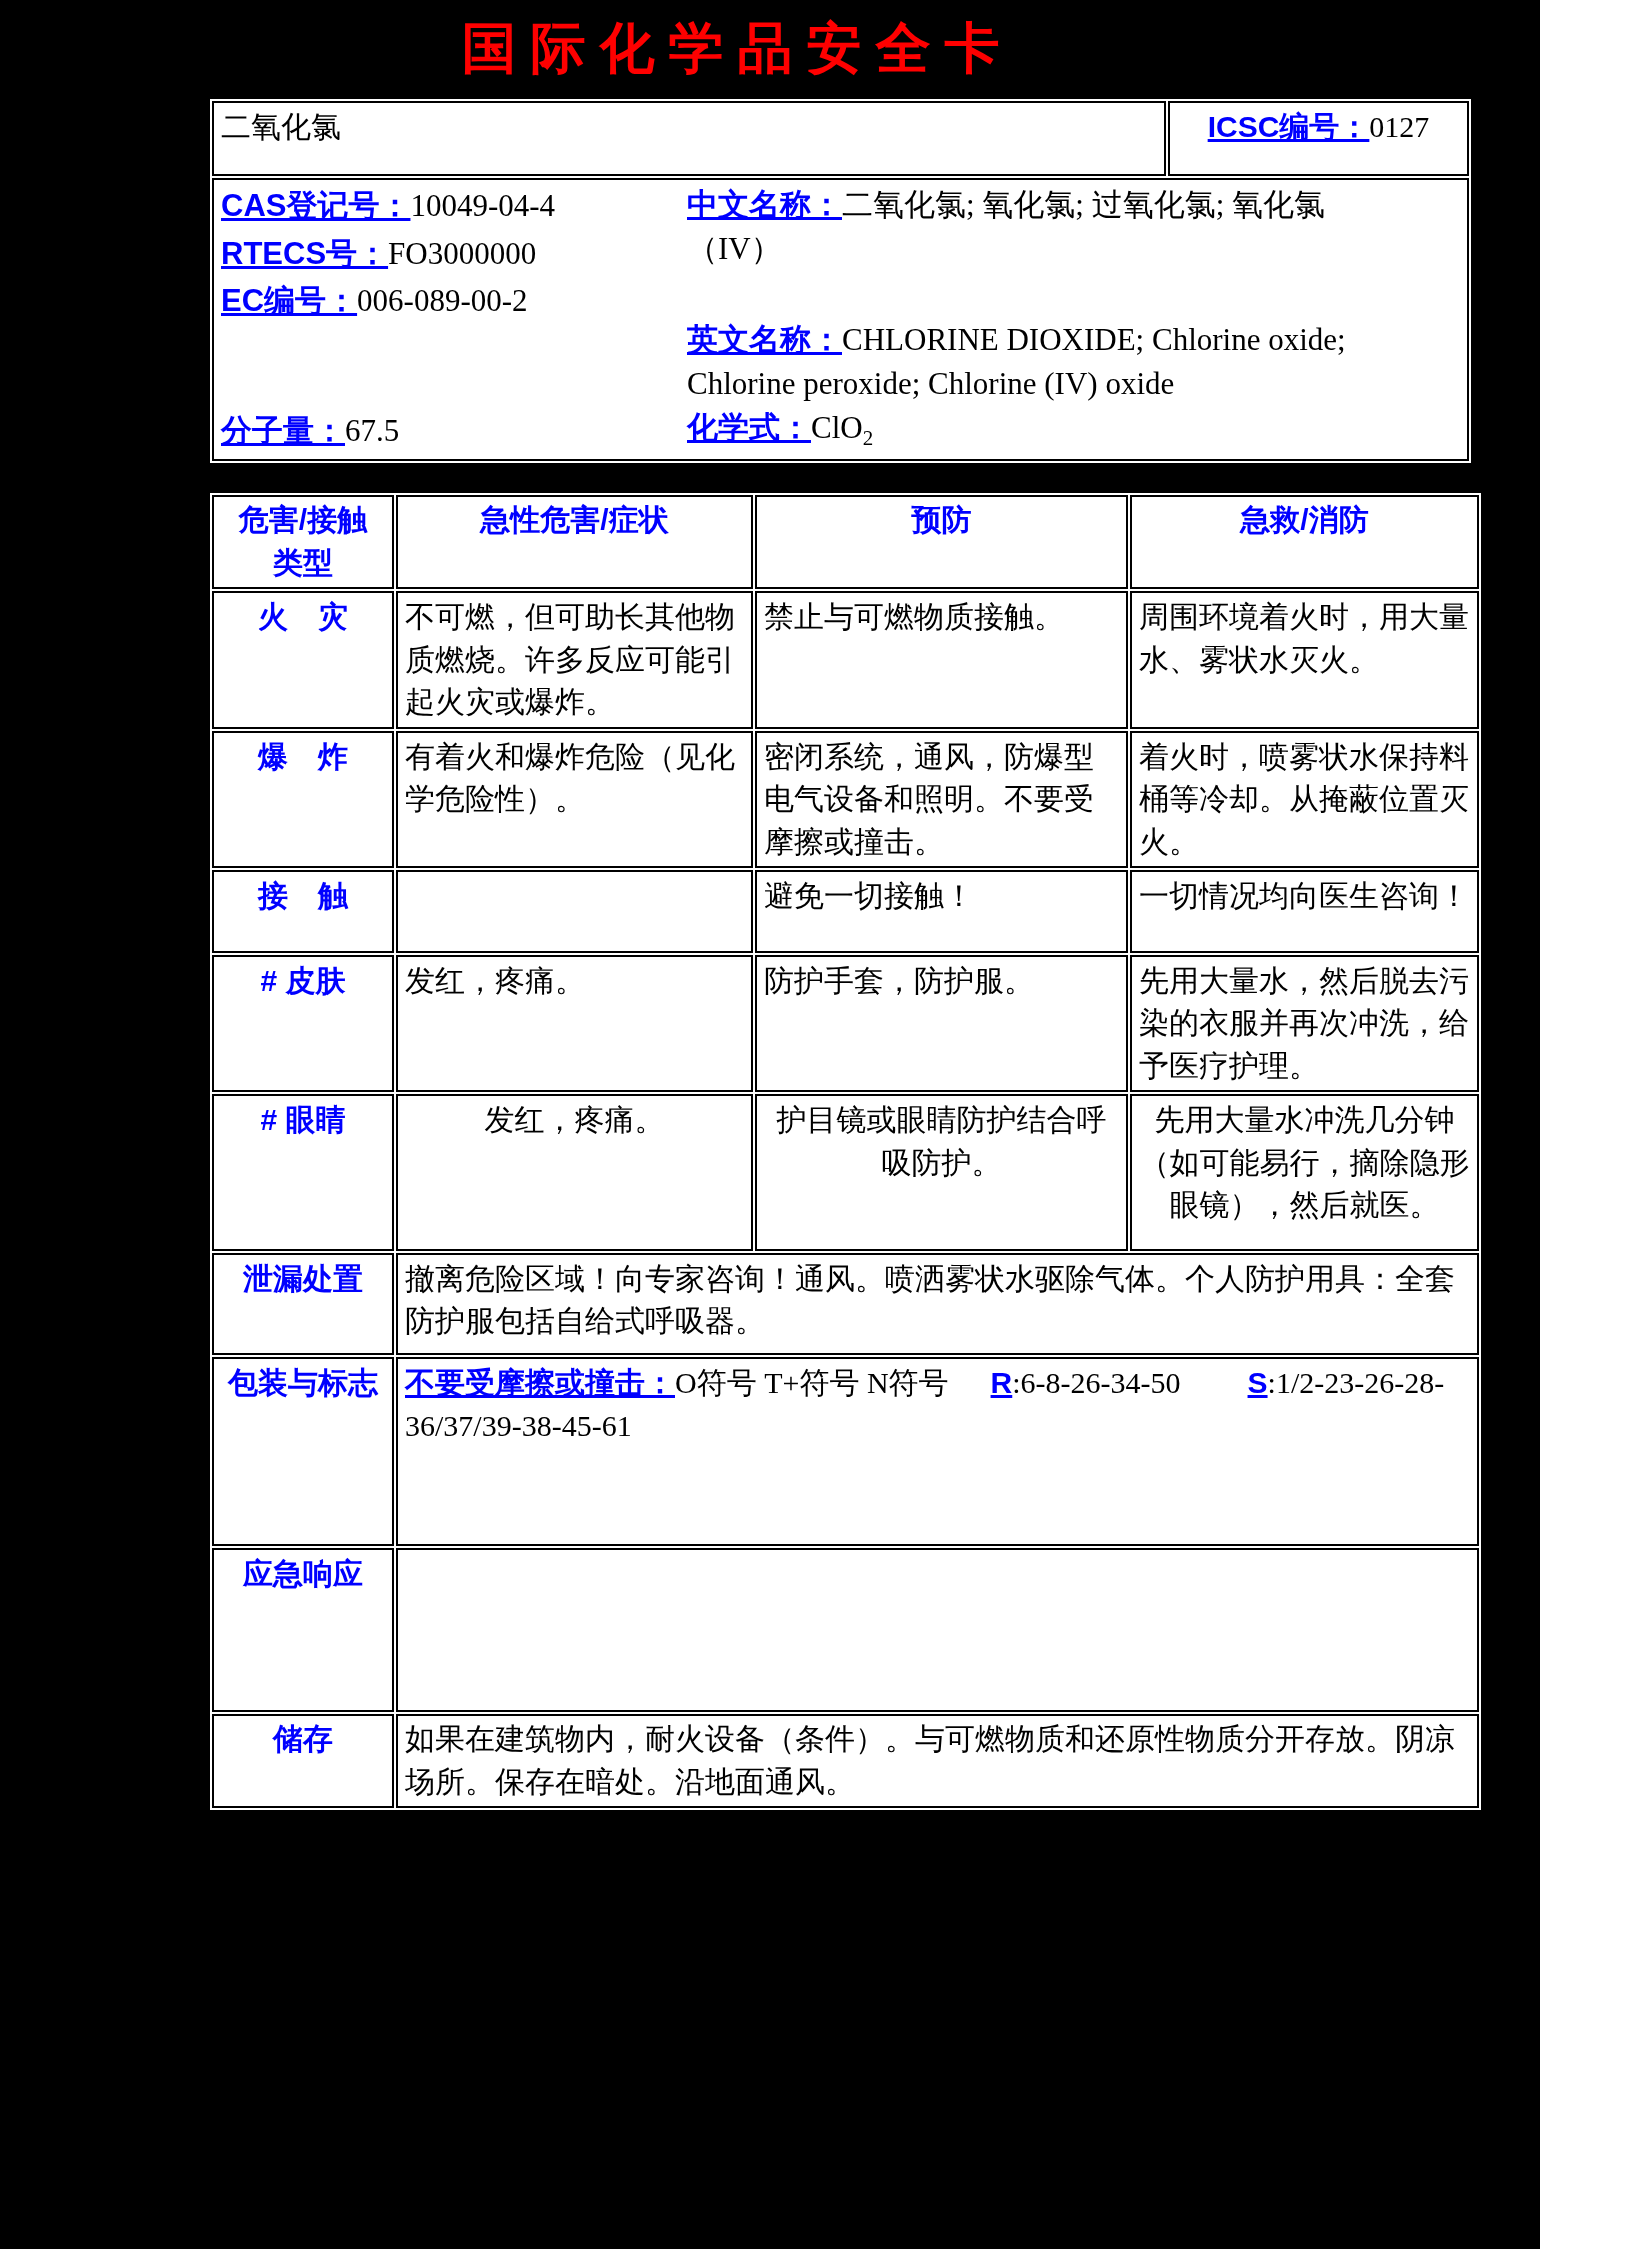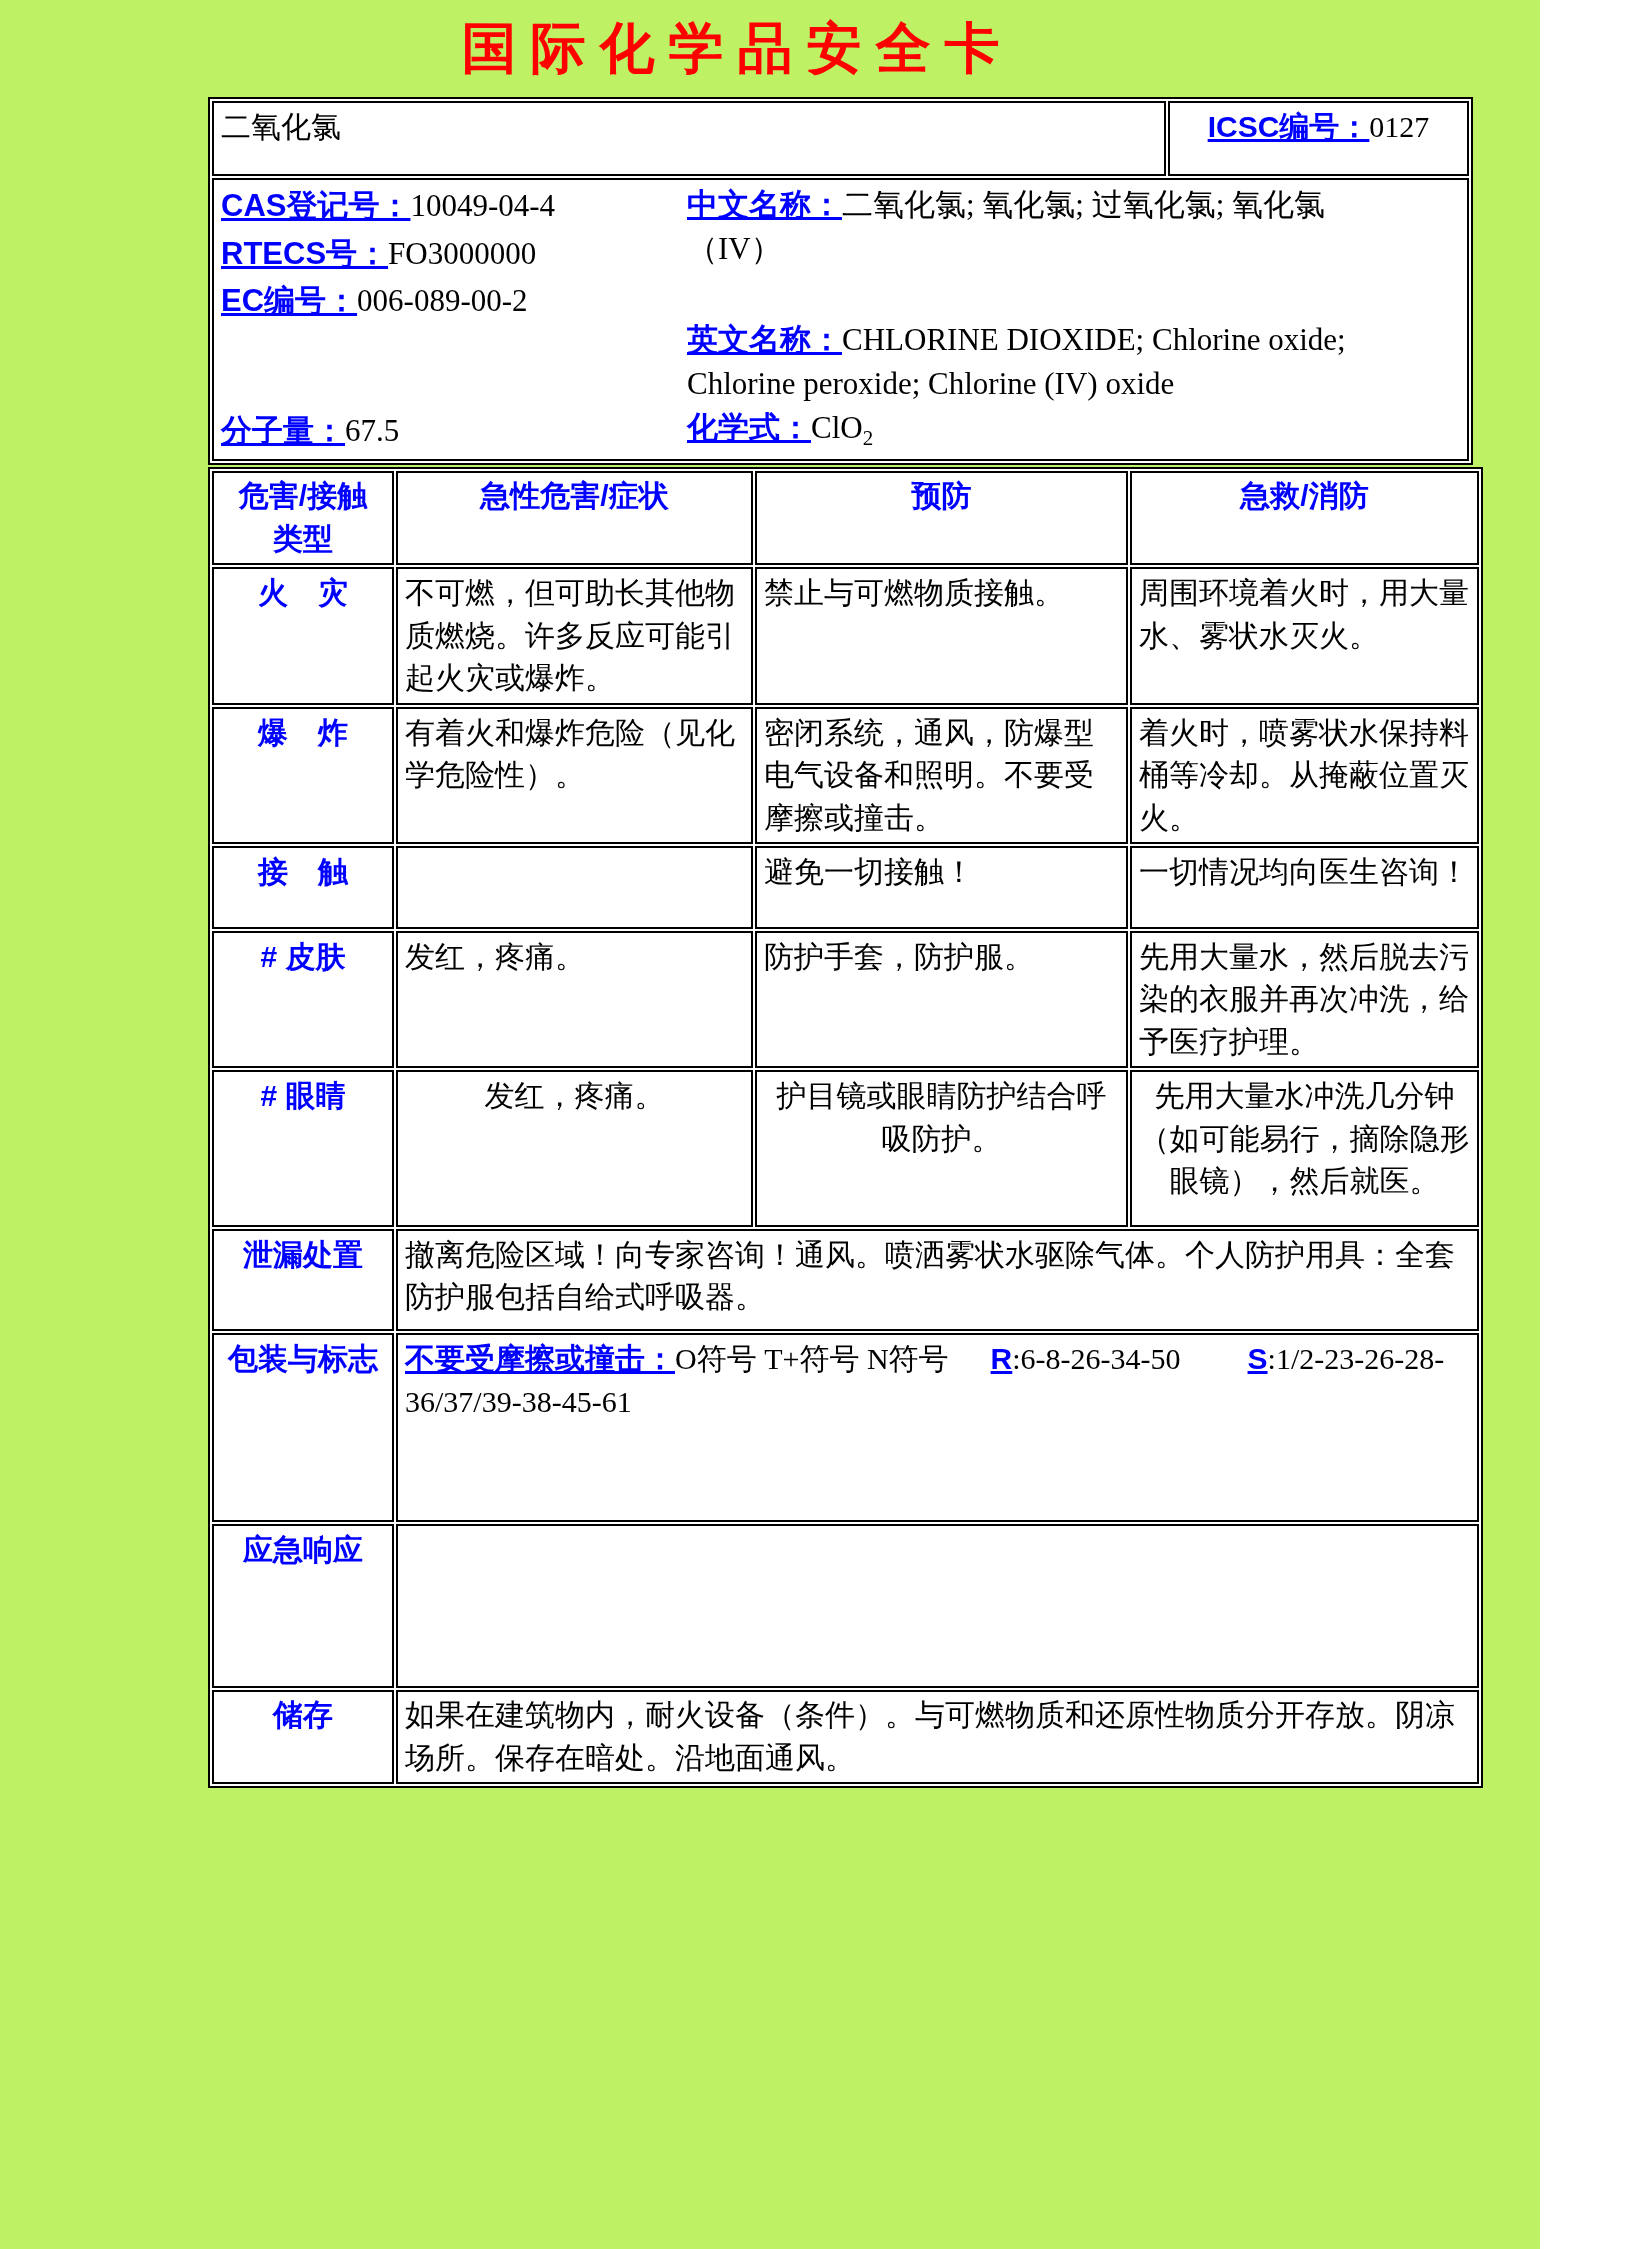--- a/index.html
+++ b/index.html
@@ -1,20 +1,20 @@
 <!DOCTYPE html>
 <html style="font-size:11.3px"><head>
 <meta charset="utf-8">
 <style>
   html,body{margin:0;padding:0;background:#ffffff;}
   .page{
     position:relative;
     width:1540px;
     height:2250px;
-    background:#bef264;
+    background:#000000;
     font-family:"Liberation Serif","DejaVu Serif",serif;
     color:#000000;
     overflow:hidden;
   }
   .title{
     margin:18.4px 0 18.4px 0;
     width:1475px;
     text-align:center;
     font-family:"Liberation Sans","DejaVu Sans",sans-serif;
     font-weight:bold;
@@ -34,21 +34,21 @@
   }
   table.tbl td{
     border:2.1px solid #000000;
     background:#ffffff;
     font-size:30px;
     line-height:1.42;
     padding:2.8px 7px;
     vertical-align:top;
     word-break:break-word;
   }
-  table.main{margin-top:2px;}
+  table.main{margin-top:26px;}
   .blue{color:#0000FF;}
   .bold{font-weight:bold;font-family:"Liberation Sans","DejaVu Sans",sans-serif;text-decoration:underline;}
   
   td.sub-name{height:65px;vertical-align:middle;padding-left:21px;font-size:31px;}
   td.icsc{vertical-align:middle;text-align:center;font-size:31px;}
   td.info-cell{height:246px;padding:5.6px 4.2px;}
   .info-flex{display:flex;align-items:flex-start;}
   .info-left{width:466px;flex:0 0 466px;font-size:31px;line-height:1.5;}
   .info-left .line{margin-bottom:1.4px;}
   .info-left .mw{margin-top:83px;}

